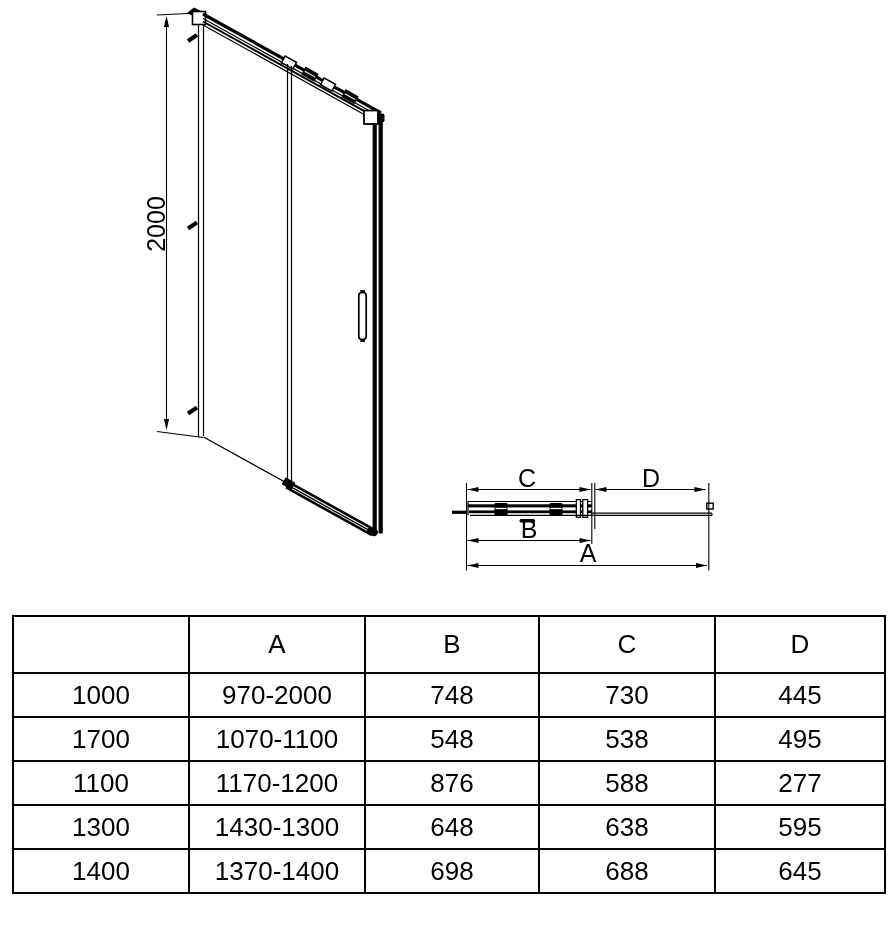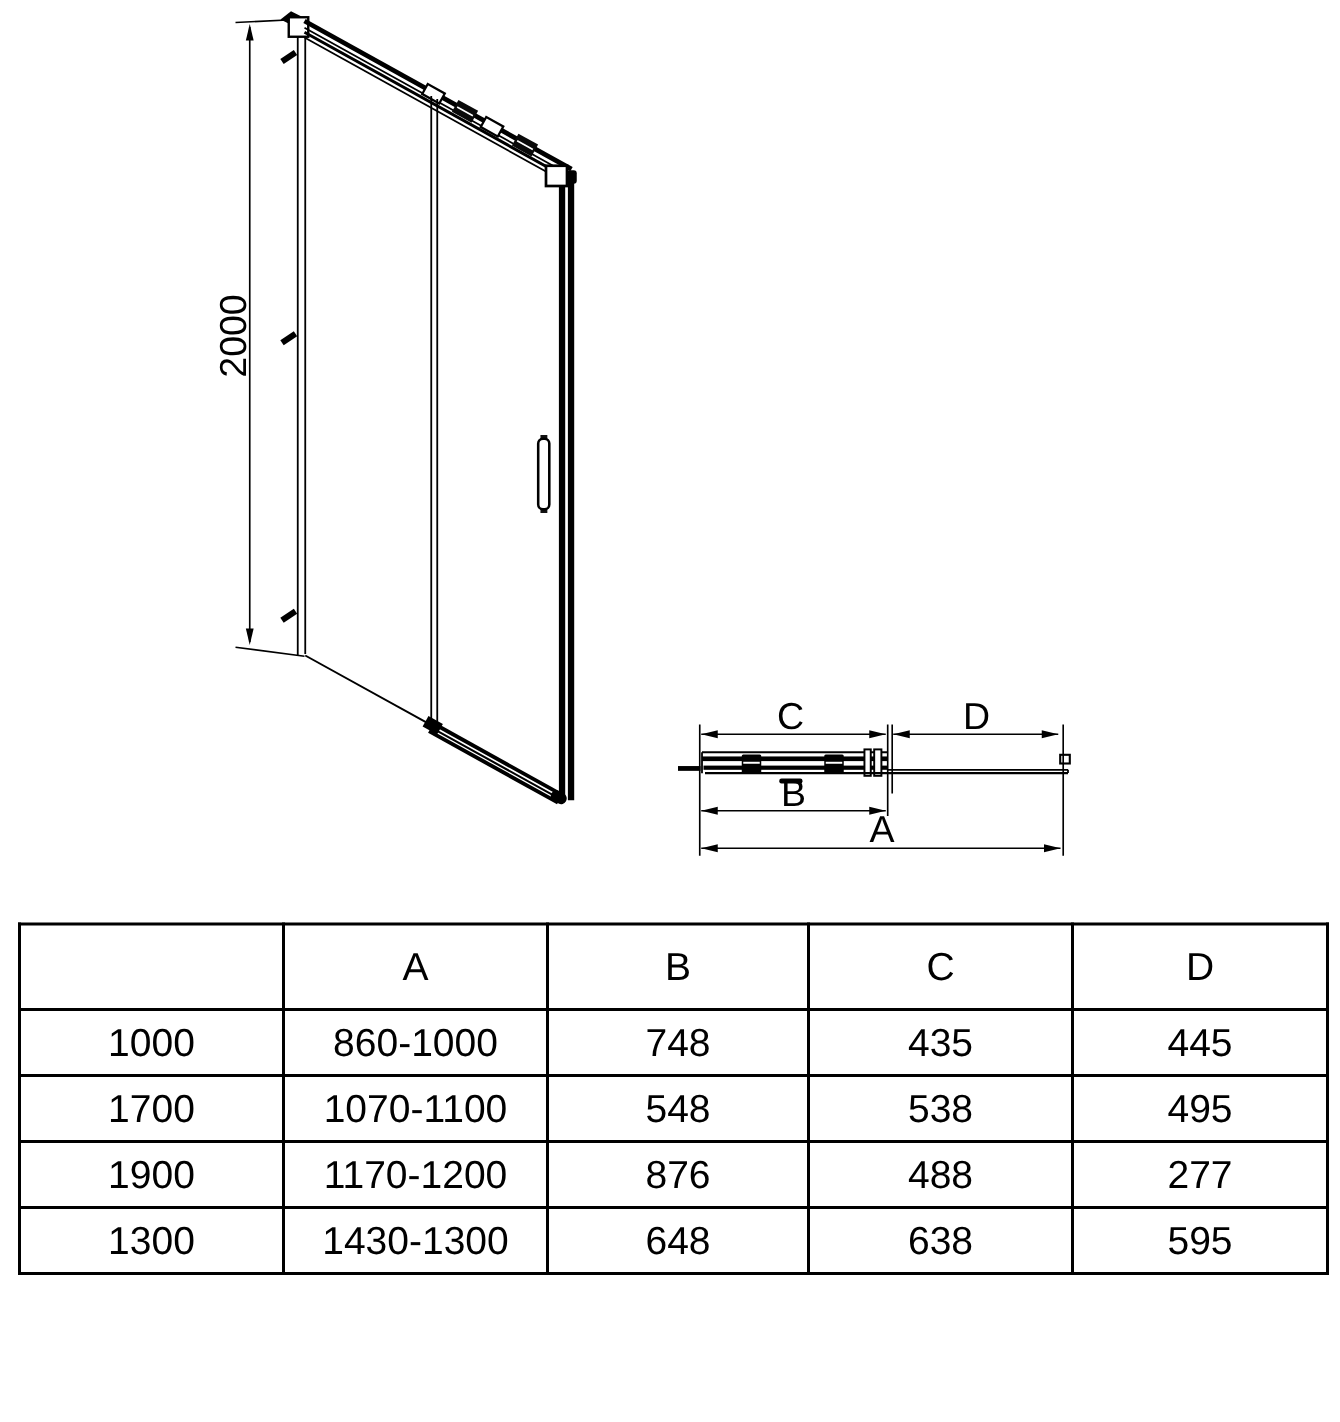--- a/index.html
+++ b/index.html
@@ -199,41 +199,48 @@
     <tbody>
         <tr class="hdr">
       <th></th>
       <th>A</th>
       <th>B</th>
       <th>C</th>
       <th>D</th>
     </tr>
     <tr class="row">
       <td>1000</td>
-      <td>860-1000</td>
+      <td>970-2000</td>
       <td>748</td>
-      <td>435</td>
+      <td>730</td>
       <td>445</td>
     </tr>
     <tr class="row">
       <td>1700</td>
       <td>1070-1100</td>
       <td>548</td>
       <td>538</td>
       <td>495</td>
     </tr>
     <tr class="row">
-      <td>1900</td>
+      <td>1100</td>
       <td>1170-1200</td>
       <td>876</td>
-      <td>488</td>
+      <td>588</td>
       <td>277</td>
     </tr>
     <tr class="row">
       <td>1300</td>
       <td>1430-1300</td>
       <td>648</td>
       <td>638</td>
       <td>595</td>
     </tr>
+    <tr class="row">
+      <td>1400</td>
+      <td>1370-1400</td>
+      <td>698</td>
+      <td>688</td>
+      <td>645</td>
+    </tr>
   </tbody>
     </table>
 </div>
 
 </body></html>

